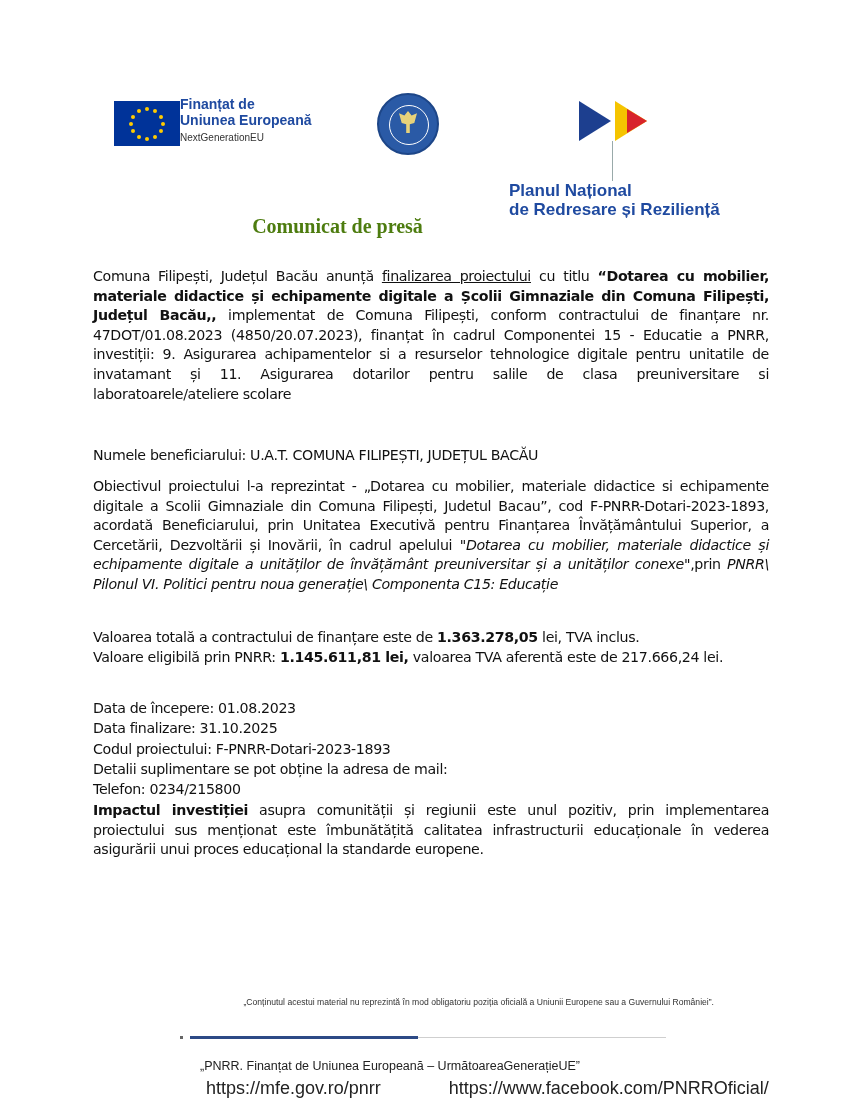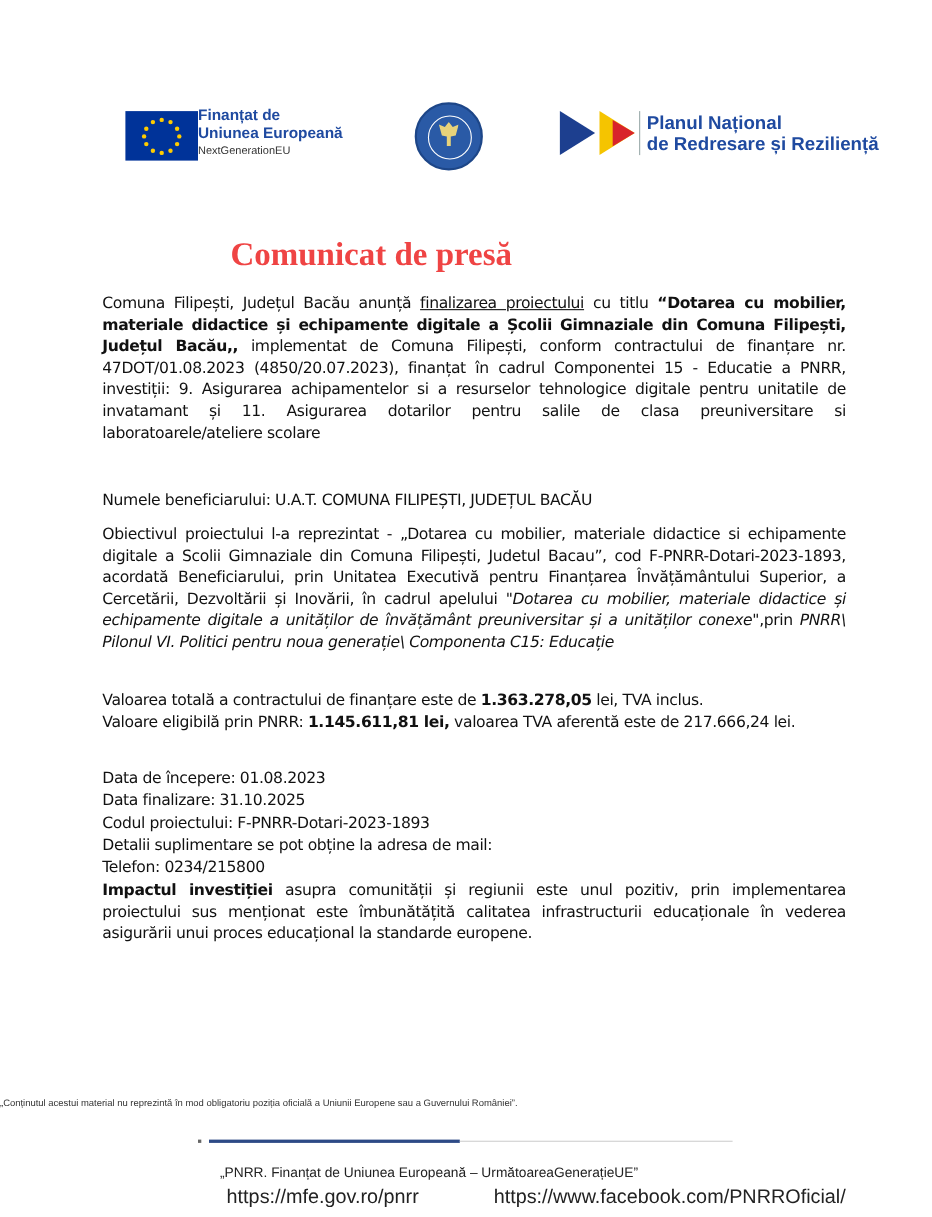--- a/index.html
+++ b/index.html
@@ -11,41 +11,41 @@
   .eu-flag { width:66px; height:45px; background:#003399; position:relative; }
   .eu-flag .star { position:absolute; width:4px; height:4px; background:#ffcc00; border-radius:50%; }
   .eu-text { font-family:"Liberation Sans", sans-serif; line-height:16px; margin-top:-3px; }
   .eu-text .l1, .eu-text .l2 { color:#1f4aa0; font-weight:bold; font-size:14px; }
   .eu-text .l3 { color:#333; font-size:10px; margin-top:2px; }
 
   .gov-seal { left:377px; top:93px; width:58px; height:58px; border-radius:50%; background:#2a5aa6; border:2px solid #1d4688; }
   .gov-seal .inner { position:absolute; left:10px; top:10px; width:38px; height:38px; border-radius:50%; border:1.5px solid #fff; }
   .gov-seal .eagle { position:absolute; left:20px; top:16px; width:18px; height:22px; background:#e7d27a; clip-path:polygon(50% 0,70% 20%,100% 10%,85% 55%,60% 60%,60% 100%,40% 100%,40% 60%,15% 55%,0 10%,30% 20%); }
 
-  .pnrr-logo { left:509px; top:101px; display:flex; align-items:center; }
+  .pnrr-logo { left:509px; top:101px; display:flex; align-items:center;flex-direction:column; }
   .pnrr-arrows { width:70px; height:40px; position:relative; }
   .pnrr-arrows .a1 { position:absolute; left:0; top:0; width:0; height:0; border-top:20px solid transparent; border-bottom:20px solid transparent; border-left:32px solid #1d3f8f; }
   .pnrr-arrows .a3 { position:absolute; left:36px; top:0; width:0; height:0; border-top:20px solid transparent; border-bottom:20px solid transparent; border-left:32px solid #f5c400; }
   .pnrr-arrows .a4 { position:absolute; left:48px; top:8px; width:0; height:0; border-top:12px solid transparent; border-bottom:12px solid transparent; border-left:20px solid #d8242b; }
   .pnrr-divider { width:1px; height:40px; background:#9aa; margin:0 6px 0 2px; }
   .pnrr-text { font-family:"Liberation Sans", sans-serif; color:#1f4aa0; font-size:17px; line-height:19px; font-weight:bold; }
 
   
-  .title { left:0; width:675px; top:215px; text-align:center; font-family:"Liberation Serif", serif; font-weight:bold; font-size:30px; color:#ef4444; }
+  .title { left:0; width:675px; top:215px; text-align:center; font-family:"Liberation Serif", serif; font-weight:bold; font-size:20px; color:#4d7c0f; }
 
   
   .body { left:93px; width:676px; font-family:"DejaVu Sans", sans-serif; font-size:14.2px; line-height:19.6px; color:#111; letter-spacing:-0.35px; }
   .just { text-align:justify; }
   .u { text-decoration:underline; }
   .b { font-weight:bold;text-align:right; }
   .i { font-style:italic; }
   p { margin:0; }
 
   
-  .disclaimer { left:0; width:714px; top:997px; text-align:left; font-family:"Liberation Sans", sans-serif; font-size:8.6px; color:#333; }
+  .disclaimer { left:0; width:714px; top:997px; text-align:right; font-family:"Liberation Sans", sans-serif; font-size:8.6px; color:#333; }
   .footer-line { left:180px; top:1036px; height:3px; }
   .footer-line .dark { position:absolute; left:10px; top:0; width:228px; height:3px; background:#2d4a86; }
   .footer-line .light { position:absolute; left:238px; top:1px; width:248px; height:1px; background:#cfcfcf; }
   .footer-line .dot { position:absolute; left:0; top:0; width:3px; height:3px; background:#666; }
   .footer-slogan { left:0; width:780px; top:1059px; text-align:center; font-family:"Liberation Sans", sans-serif; font-size:12.5px; color:#222; }
   .footer-links { left:206px; top:1078px; font-family:"Liberation Sans", sans-serif; font-size:18px; color:#222; display:flex; gap:68px; }
 </style>
 </head>
 <body>
 

